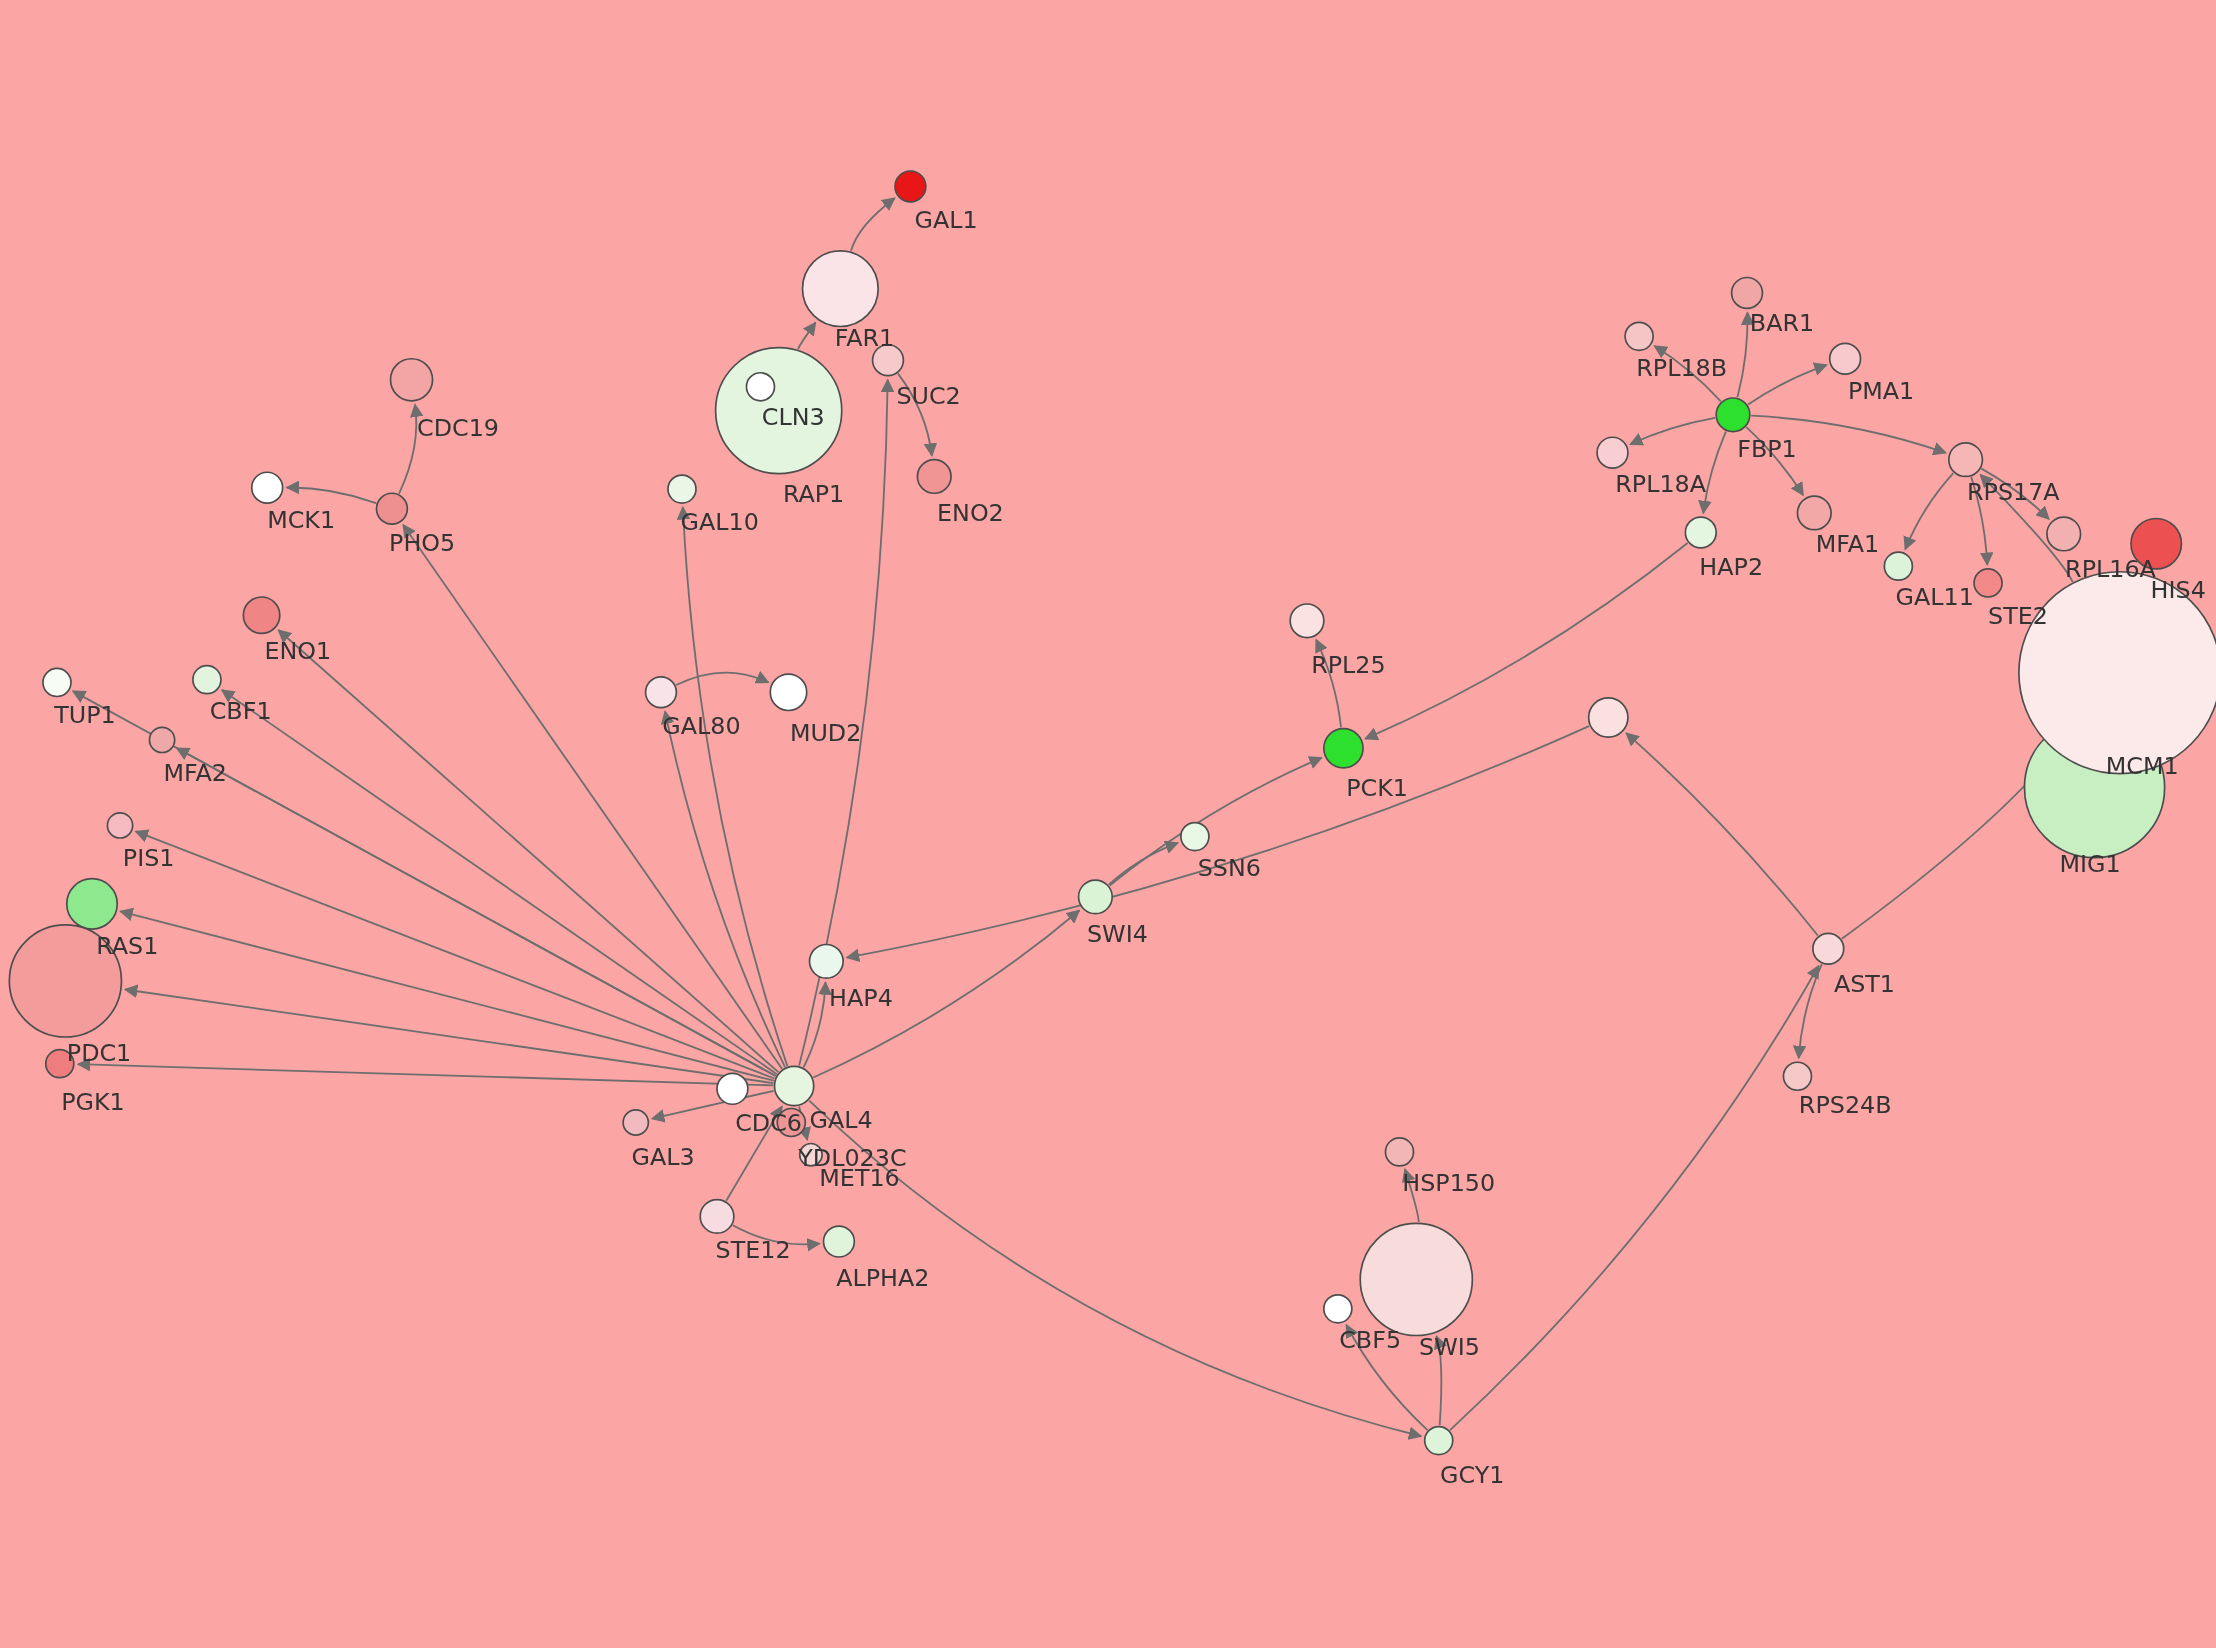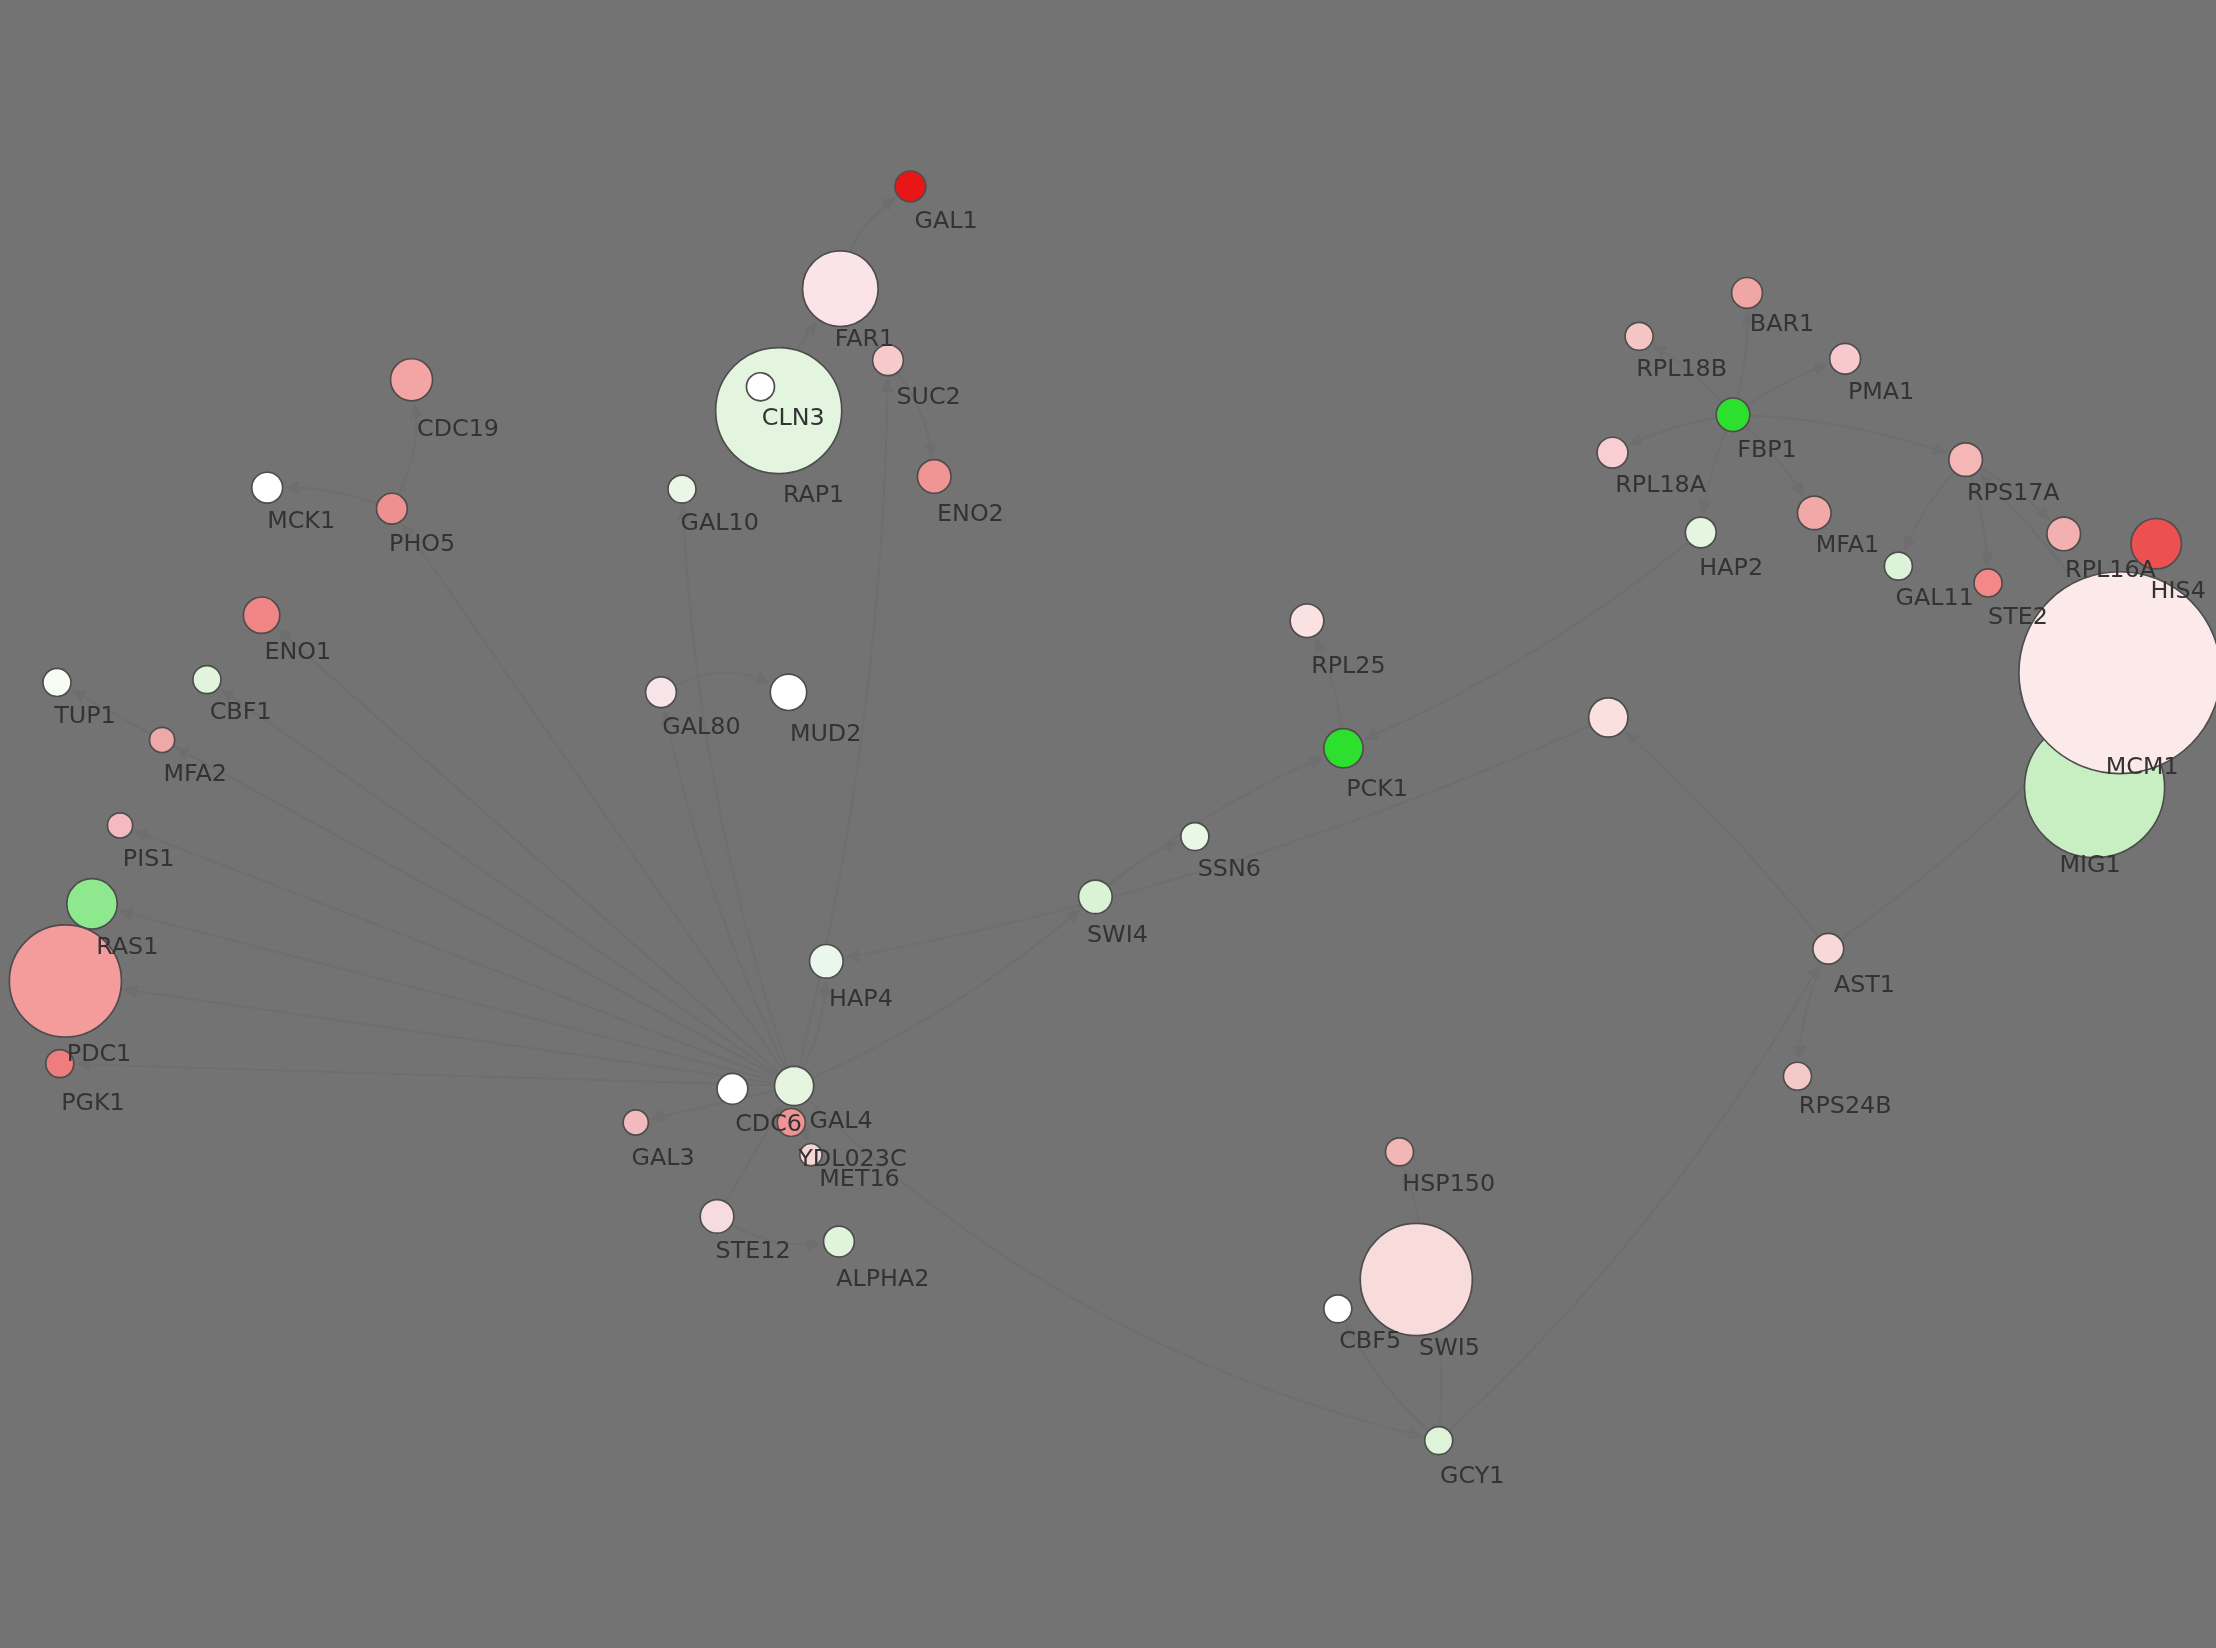--- a/index.html
+++ b/index.html
@@ -6,21 +6,21 @@
     margin: 0;
     padding: 0;
     width: 100%;
     height: 100%;
     background: #ffffff;
     overflow: hidden;
   }
   .viewport {
     width: 100vw;
     height: 100vh;
-    background: #737373;
+    background: #fca5a5;
   }
   svg {
     display: block;
     width: 100%;
     height: 100%;
   }
   .edge {
     fill: none;
     stroke: #6e6e6e;
     stroke-width: 1.3;

